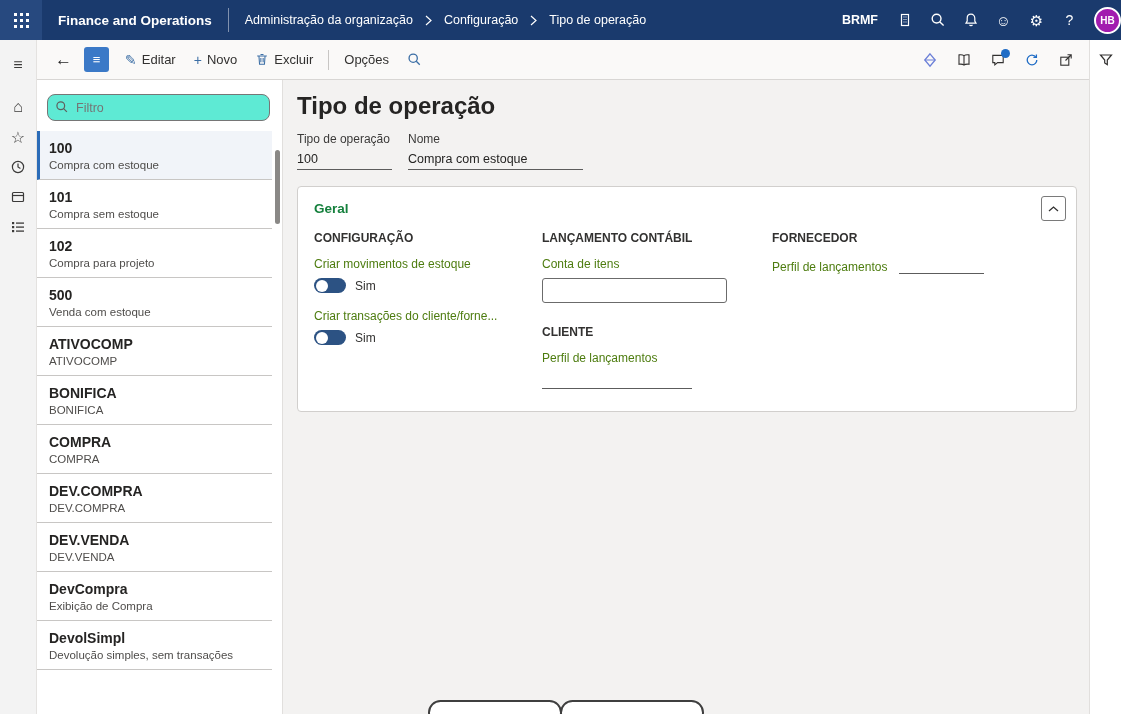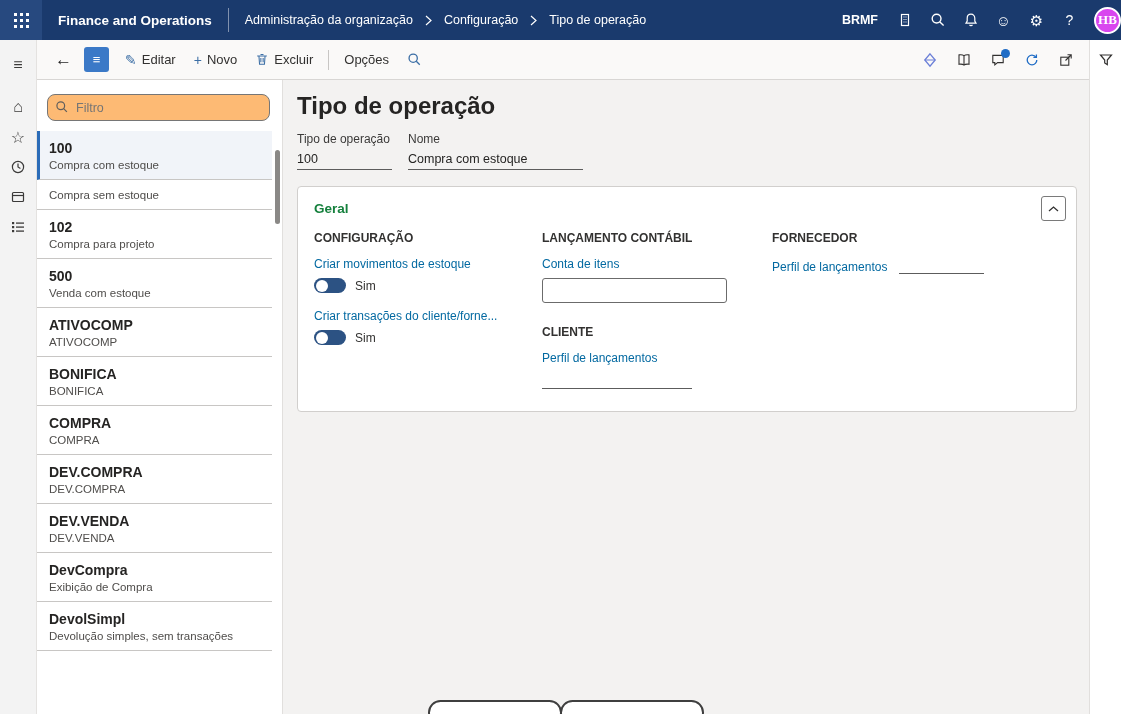--- a/index.html
+++ b/index.html
@@ -15,22 +15,22 @@
   .app-title { font-weight:bold; font-size:13.5px; padding:0 16px; white-space:nowrap; }
   .tb-divider { width:1px; height:24px; background:rgba(255,255,255,.45); }
   .breadcrumb { display:flex; align-items:center; font-size:12.5px; margin-left:16px; gap:11px; white-space:nowrap; }
   .crumb-sep svg { display:block; }
   .tb-right { margin-left:auto; display:flex; align-items:center; }
   .tb-btn { height:40px; min-width:33px; display:flex; align-items:center; justify-content:center;
             color:#fff; background:transparent; border:none; font-size:14px; cursor:pointer;
             font-family:inherit; }
   .company { font-size:12.5px; font-weight:bold; padding:0 10px; }
   .glyph15 { font-size:15px; line-height:1; }
-  .avatar { width:27px; height:27px; border-radius:50%; background:#d946ef; border:2px solid #ffffff;
-            display:flex; align-items:center; justify-content:center; font-size:13px; font-weight:bold; margin-left:8px;font-family:Liberation Serif, serif; }
+  .avatar { width:27px; height:27px; border-radius:50%; background:#a21caf; border:2px solid #ffffff;
+            display:flex; align-items:center; justify-content:center; font-size:10px; font-weight:bold; margin-left:8px; }
 
   
   .body { flex:1; display:flex; min-height:0; }
 
   .rail { width:37px; background:#f3f3f3; border-right:1px solid #e4e2e0; display:flex; flex-direction:column;
           align-items:center; padding-top:10px; flex-shrink:0; }
   .rail-btn { width:37px; height:30px; display:flex; align-items:center; justify-content:center;
               background:none; border:none; color:#3b3a39; font-size:16px; cursor:pointer; }
   .rail-btn.first { margin-bottom:12px; }
 
@@ -52,21 +52,21 @@
   .chat-badge { position:absolute; top:4px; right:3px; width:9px; height:9px; border-radius:5px; background:#1f6cc5; }
 
   
   .workspace { flex:1; display:flex; min-height:0; background:#f3f2f1; }
 
   .listpane { width:246px; background:#ffffff; border-right:1px solid #e1dfdd; flex-shrink:0;
               padding-top:14px; position:relative; overflow:hidden; }
   .filterwrap { position:relative; margin:0 12px 10px 10px; }
   .filterwrap svg { position:absolute; left:8px; top:6px; color:#605e5c; }
   .filter-input { width:100%; height:27px; border:1px solid #767676; border-radius:8px; padding:0 8px 0 28px;
-                  font-size:12.5px; font-family:inherit; color:#323130; background:#fdba74; outline:none; }
+                  font-size:12.5px; font-family:inherit; color:#323130; background:#5eead4; outline:none; }
   .list { }
   .list-item { padding:9px 10px 8px 12px; margin-right:10px; border-bottom:1px solid #c8c6c4; cursor:pointer; }
   .list-item .id { font-size:14px; font-weight:bold; color:#252423; margin-bottom:3px; }
   .list-item .sub { font-size:11.5px; color:#4f4d4b; white-space:nowrap; overflow:hidden; }
   .list-item.selected { background:#f1f4f9; border-left:3px solid #2b6cb8; padding-left:9px; }
   .scroll-thumb { position:absolute; right:2px; top:70px; width:5px; height:74px; background:#8a8886; border-radius:3px; }
 
   .main { flex:1; padding:9px 12px 0 14px; min-width:0; position:relative; }
   .view-selector { display:flex; align-items:center; gap:5px; font-size:12.5px; color:#323130; cursor:pointer; }
   .page-title { font-size:24px; font-weight:bold; color:#252423; margin:3px 0 12px; }
@@ -78,21 +78,21 @@
   .card { background:#fff; border:1px solid #d1cfcd; border-radius:4px; width:100%; }
   .card-header { display:flex; align-items:center; justify-content:space-between; padding:9px 10px 4px 16px; }
   .card-title { font-size:13.5px; font-weight:bold; color:#15803d; }
   .collapse-btn { width:25px; height:25px; border:1px solid #7a7a7a; border-radius:3px; background:#fff;
                   display:flex; align-items:center; justify-content:center; cursor:pointer; color:#323130; }
   .card-body { display:flex; padding:6px 16px 22px; }
   .col1 { width:190px; margin-right:38px; }
   .col2 { width:185px; margin-right:45px; }
   .col3 { width:220px; }
   .grp-header { font-size:12px; font-weight:bold; color:#323130; margin-bottom:12px; }
-  .lbl { font-size:12px; color:#0369a1; margin-bottom:7px; white-space:nowrap; overflow:hidden; text-overflow:ellipsis; }
+  .lbl { font-size:12px; color:#4d7c0f; margin-bottom:7px; white-space:nowrap; overflow:hidden; text-overflow:ellipsis; }
   .toggle-row { display:flex; align-items:center; gap:9px; margin-bottom:16px; }
   .toggle { width:32px; height:15px; border-radius:8px; background:#2c5283; position:relative; cursor:pointer; flex-shrink:0; }
   .toggle .knob { position:absolute; left:2px; top:1.5px; width:12px; height:12px; border-radius:50%; background:#fff; }
   .toggle-val { font-size:12px; color:#323130; }
   .input-box { width:185px; height:25px; border:1px solid #6b6b6b; border-radius:3px; background:#fff; }
   .underline-fld { border-bottom:1px solid #5c5c5c; height:17px; }
   .w150 { width:150px; }
   .mt20 { margin-top:22px; }
   .inline-fld { display:flex; align-items:flex-end; }
   .inline-fld .lbl { margin-bottom:0; }
@@ -276,20 +276,21 @@
                 <line x1="9.9" y1="9.9" x2="13.6" y2="13.6" stroke="#605e5c" stroke-width="1.4"></line>
               </svg>
             <input class="filter-input" type="text" placeholder="Filtro" style="">
           </div>
           <div class="list">
             <div class="list-item selected">
               <div class="id">100</div>
               <div class="sub">Compra com estoque</div>
             </div>
             <div class="list-item">
+              <div class="id">101</div>
               <div class="sub">Compra sem estoque</div>
             </div>
             <div class="list-item">
               <div class="id">102</div>
               <div class="sub">Compra para projeto</div>
             </div>
             <div class="list-item">
               <div class="id">500</div>
               <div class="sub">Venda com estoque</div>
             </div>

